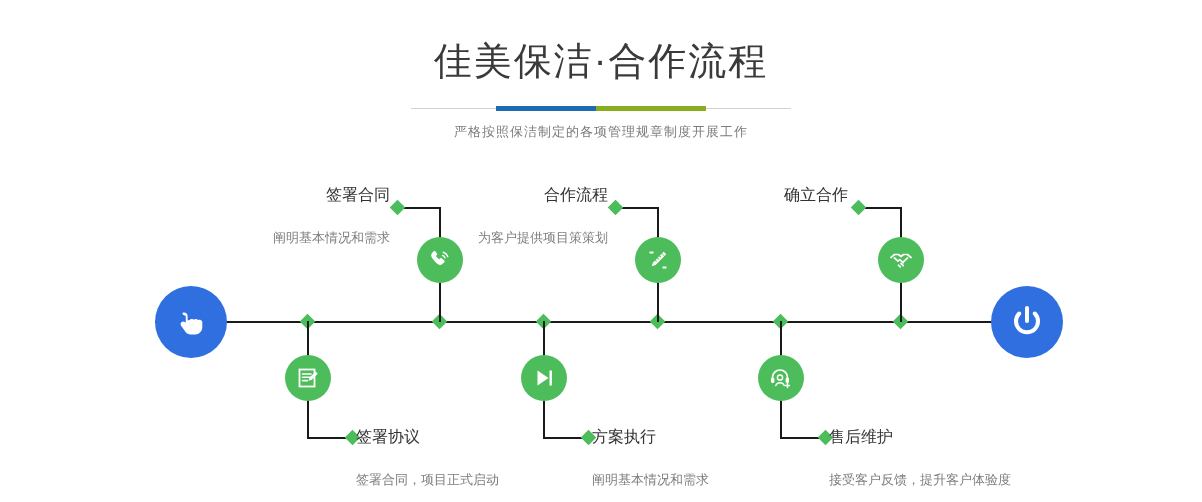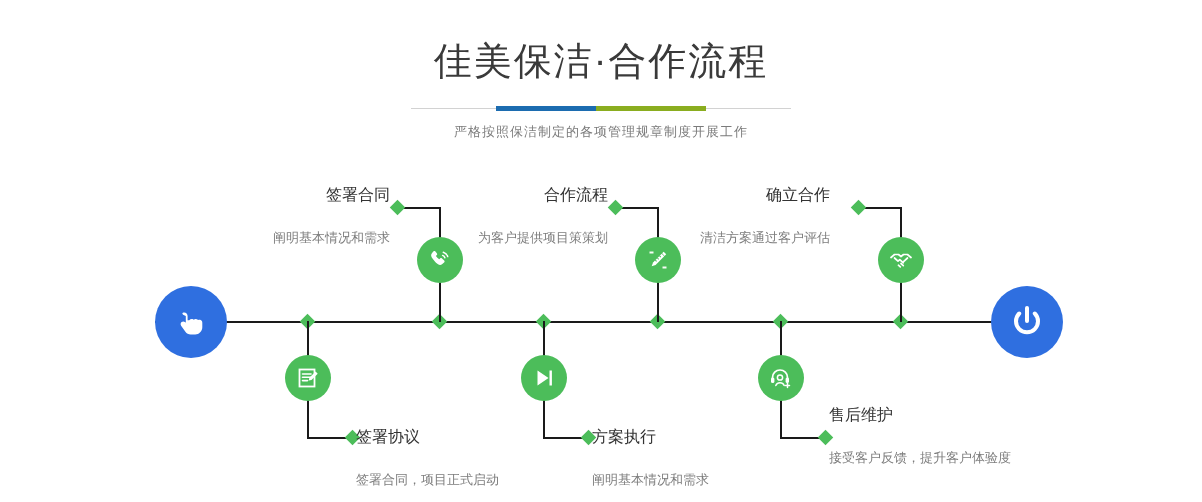--- a/index.html
+++ b/index.html
@@ -198,40 +198,39 @@
   <div class="diamond" style="left:853px;top:202px;"></div>
   <div class="node-icon" style="left:878px;top:237px;">
     <span>
       <svg width="26" height="26" viewBox="0 0 26 26">
         <path fill="none" stroke="#ffffff" stroke-width="1.7" stroke-linejoin="round" stroke-linecap="round" d="M3 10.5l3.5-3h4l2.5 2l2.5-2h4l3.5 3"></path>
         <path fill="none" stroke="#ffffff" stroke-width="1.7" stroke-linejoin="round" stroke-linecap="round" d="M6.5 11l3.5 3.2l1.8-1.6l3.5 3.2"></path>
         <path fill="none" stroke="#ffffff" stroke-width="1.7" stroke-linejoin="round" stroke-linecap="round" d="M13 16.5l2.3 2.1M10.4 18.2l1.9 1.7M19.5 11l-4.2 3.8"></path>
       </svg>
     </span>
   </div>
-  <div class="label top" style="left:592px;top:186px;width:238px;">
+  <div class="label top" style="left:610px;top:186px;width:238px;">
     <div class="lab-title">确立合作</div>
-    <div class="lab-sub">清洁方案通过客户评估</div>
   </div>
 
   <div class="diamond" style="left:775px;top:316px;"></div>
   <div class="vline" style="left:780px;top:321px;height:117px;"></div>
   <div class="hline" style="left:780px;top:437px;width:44px;"></div>
   <div class="diamond" style="left:820px;top:432px;"></div>
   <div class="node-icon" style="left:758px;top:355px;">
     <span>
       <svg width="26" height="26" viewBox="0 0 26 26">
         <path fill="none" stroke="#ffffff" stroke-width="1.7" stroke-linecap="round" d="M4.5 13.5v-1a7.5 7.5 0 0 1 15 0v1"></path>
         <rect x="3" y="12.5" width="3.4" height="5.5" rx="1.6" fill="#ffffff"></rect>
         <rect x="17.6" y="12.5" width="3.4" height="5.5" rx="1.6" fill="#ffffff"></rect>
         <circle cx="12" cy="12.5" r="2.6" fill="none" stroke="#ffffff" stroke-width="1.5"></circle>
         <path fill="none" stroke="#ffffff" stroke-width="1.5" stroke-linecap="round" d="M7.8 20.5a4.6 4.6 0 0 1 8.4 0"></path>
         <line x1="19.5" y1="18.5" x2="19.5" y2="22.5" stroke="#ffffff" stroke-width="1.5" stroke-linecap="round"></line>
         <line x1="17.5" y1="20.5" x2="21.5" y2="20.5" stroke="#ffffff" stroke-width="1.5" stroke-linecap="round"></line>
       </svg>
     </span>
   </div>
-  <div class="label bottom" style="left:829px;top:406px;width:280px;">
+  <div class="label bottom" style="left:829px;top:428px;width:280px;">
     <div class="lab-title">售后维护</div>
     <div class="lab-sub">接受客户反馈，提升客户体验度</div>
   </div>
 
 </div>
 
 </body></html>

